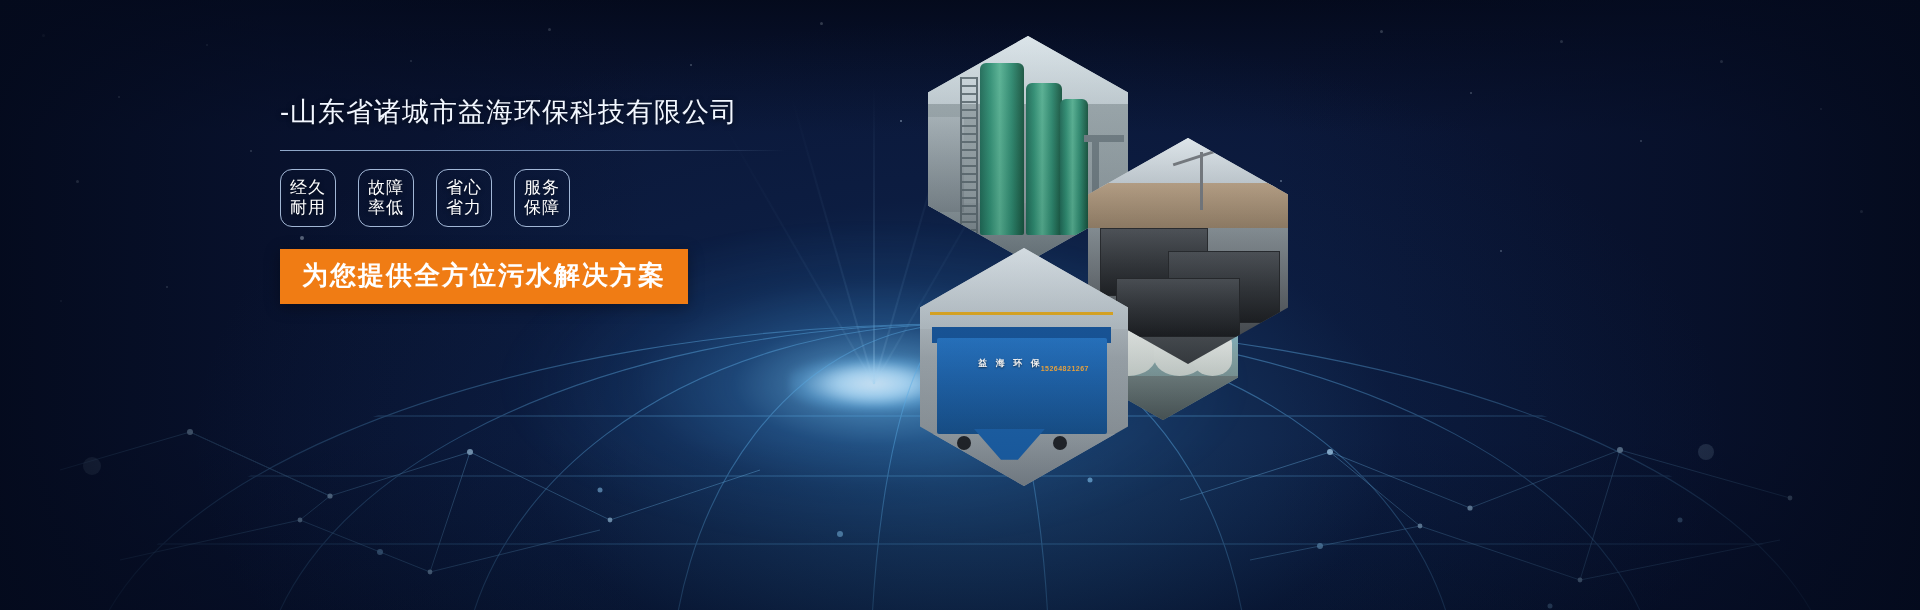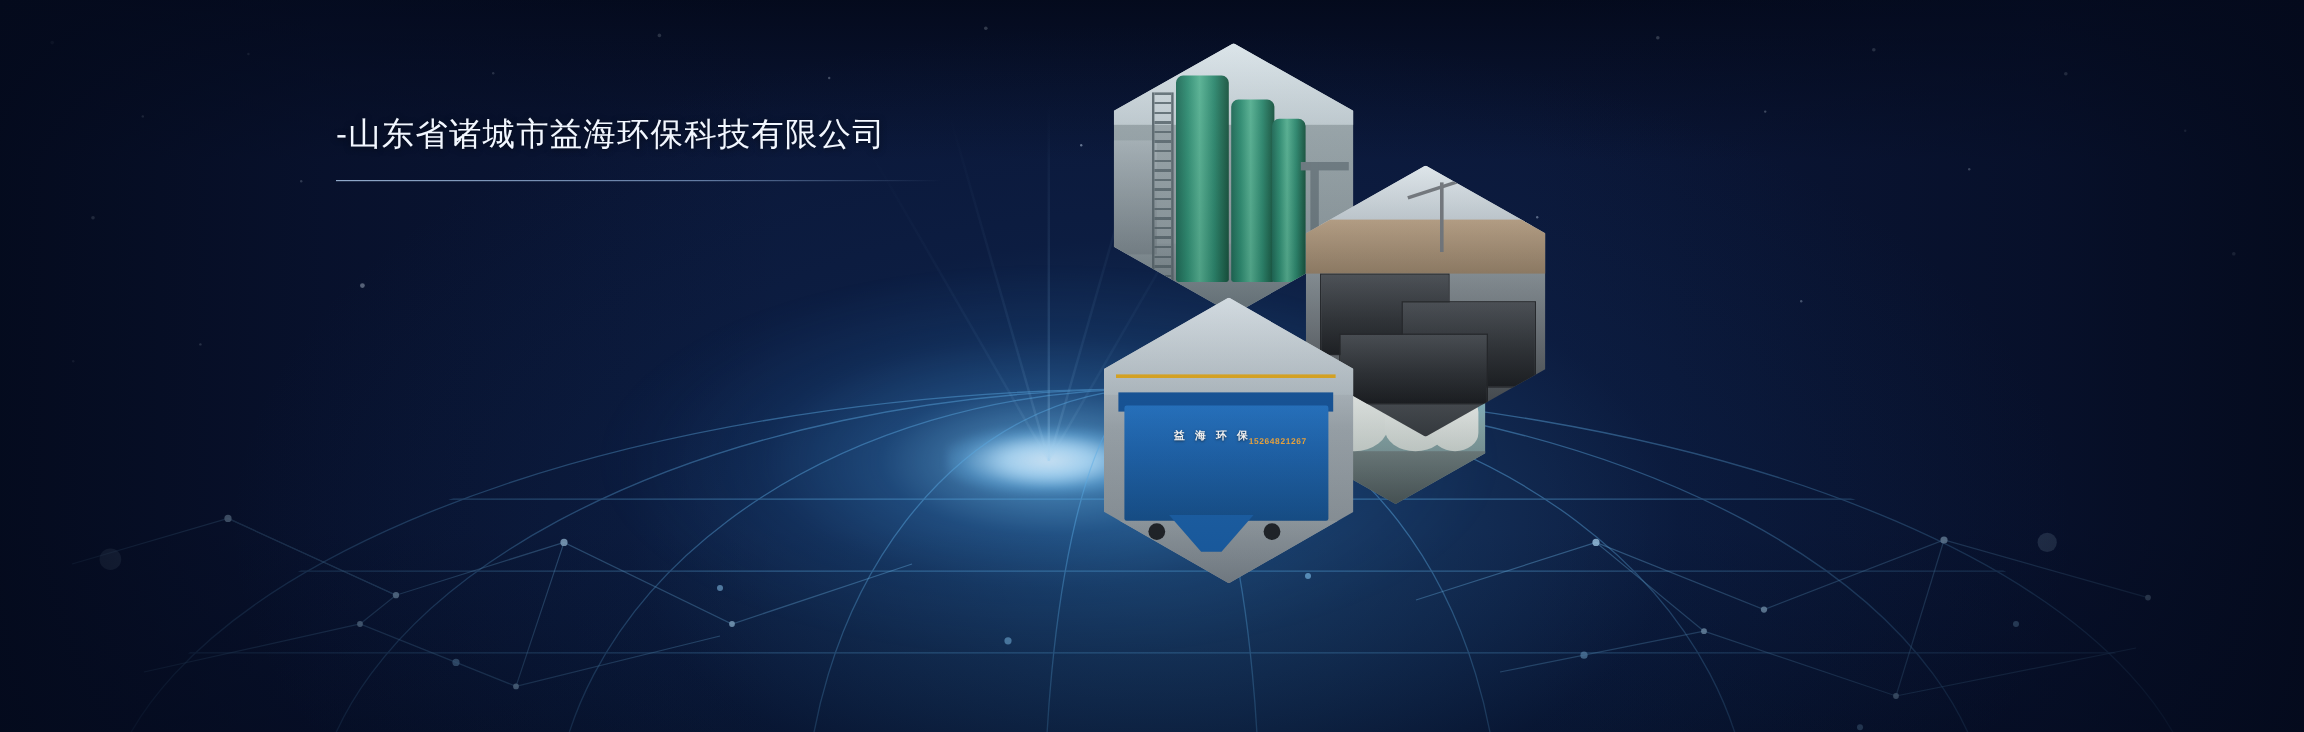--- a/index.html
+++ b/index.html
@@ -333,17 +333,36 @@
 
   </div>
 
   <div class="copy">
 
     <div class="kicker">-山东省诸城市益海环保科技有限公司</div>
 
 
     <div class="rule"></div>
 
-
+    <div class="badges">
+      <div class="badge">
+        <span>经久</span>
+        <span>耐用</span>
+      </div>
+      <div class="badge">
+        <span>故障</span>
+        <span>率低</span>
+      </div>
+      <div class="badge">
+        <span>省心</span>
+        <span>省力</span>
+      </div>
+      <div class="badge">
+        <span>服务</span>
+        <span>保障</span>
+      </div>
+    </div>
+
+    <div class="cta">为您提供全方位污水解决方案</div>
 
   </div>
 
 </div>
 
 </body></html>

